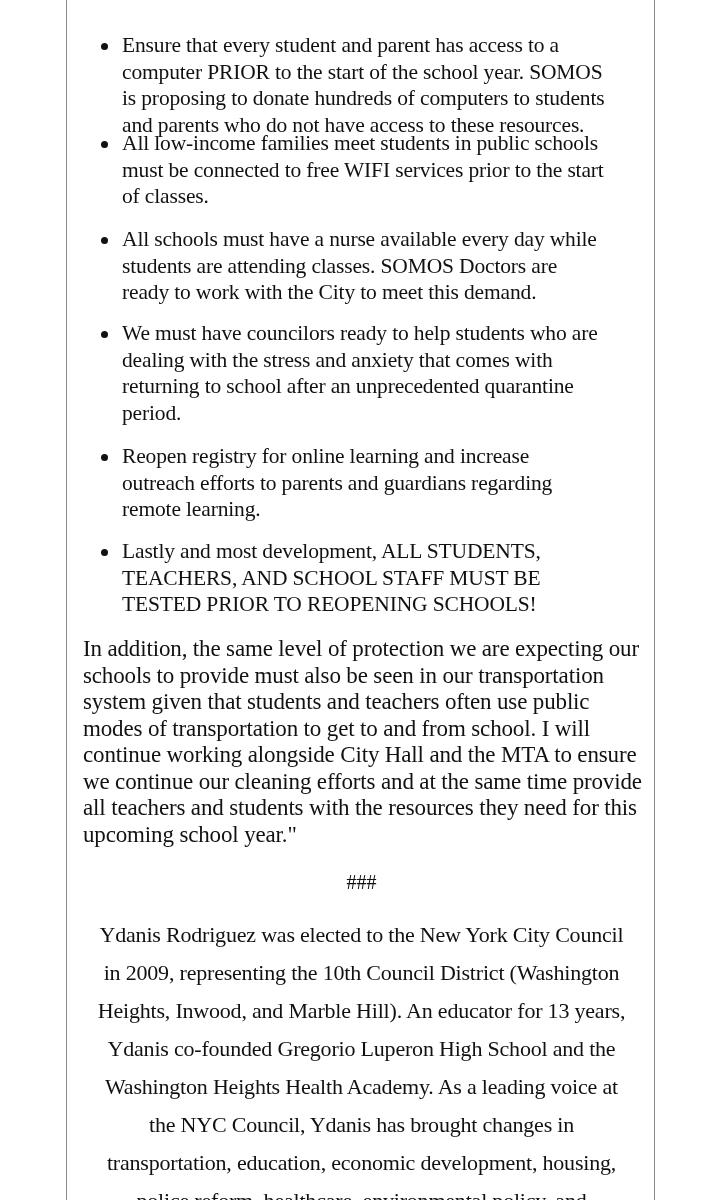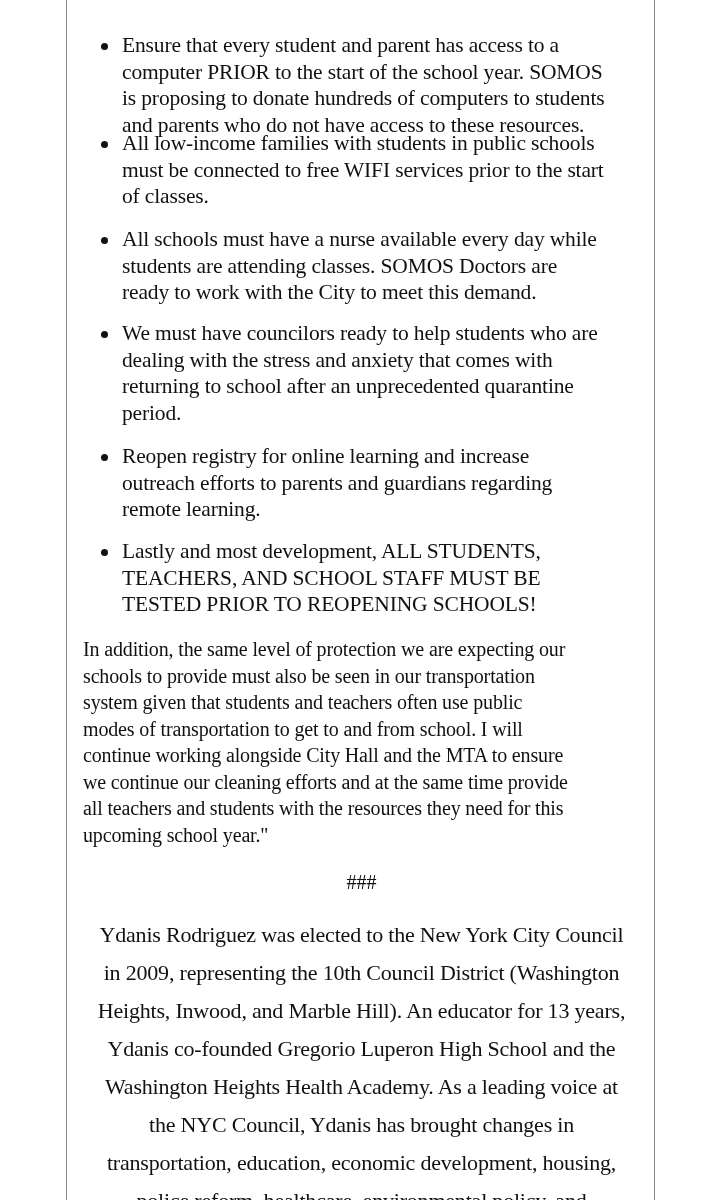--- a/index.html
+++ b/index.html
@@ -54,21 +54,21 @@
       top: 0;
       font-size: 21.5px;
       line-height: 26.5px;
       white-space: pre;
       letter-spacing: -0.15px;
     }
     .closing-para {
       position: absolute;
       left: 16px;
       top: 636px;
-      font-size: 20px;
+      font-size: 23px;
       line-height: 26.5px;
       white-space: pre;
       letter-spacing: -0.15px;
     }
     .end-marker {
       position: absolute;
       left: 0;
       width: 589px;
       top: 869px;
       text-align: center;
@@ -95,21 +95,21 @@
   <ul class="bullet-list">
     <li class="bullet-item" style="top:32px;">
       <span class="bullet-dot"></span>
       <span class="bullet-text">Ensure that every student and parent has access to a
 computer PRIOR to the start of the school year. SOMOS
 is proposing to donate hundreds of computers to students
 and parents who do not have access to these resources.</span>
     </li>
     <li class="bullet-item" style="top:130px;">
       <span class="bullet-dot"></span>
-      <span class="bullet-text">All low-income families with students in public schools
+      <span class="bullet-text">All low-income families meet students in public schools
 must be connected to free WIFI services prior to the start
 of classes.</span>
     </li>
     <li class="bullet-item" style="top:226px;">
       <span class="bullet-dot"></span>
       <span class="bullet-text">All schools must have a nurse available every day while
 students are attending classes. SOMOS Doctors are
 ready to work with the City to meet this demand.</span>
     </li>
     <li class="bullet-item" style="top:320px;">

